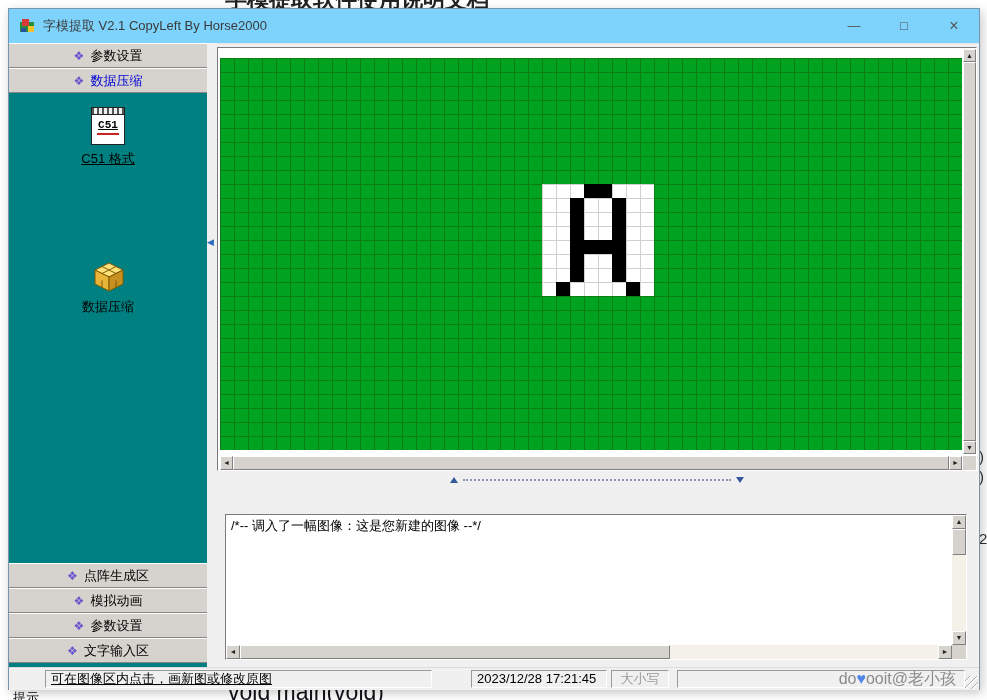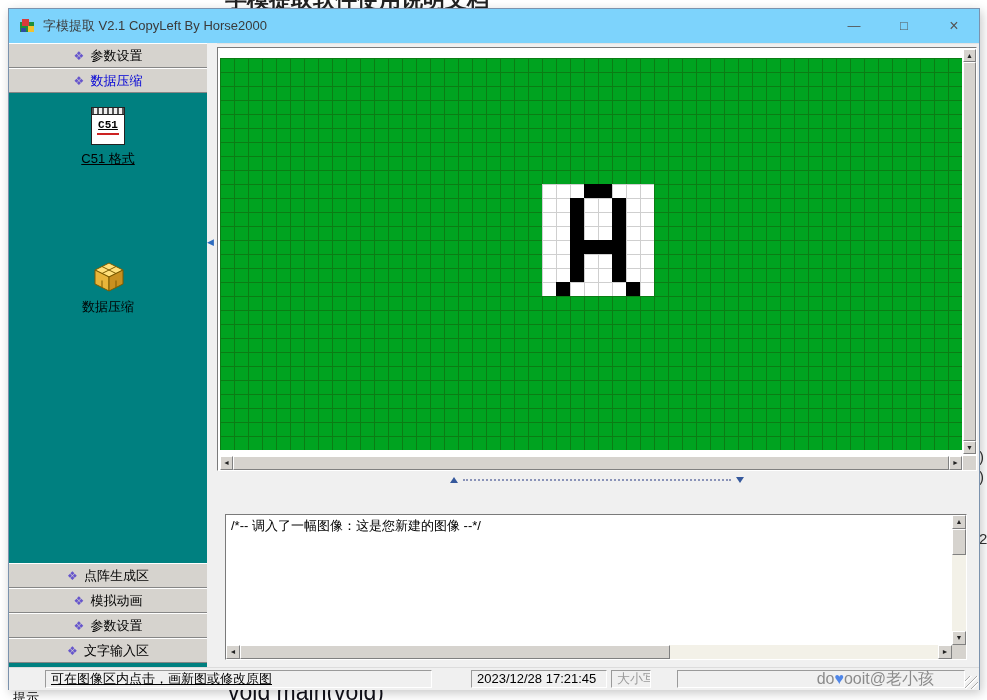--- a/index.html
+++ b/index.html
@@ -94,23 +94,23 @@
            border:1px solid;border-color:#fff #808080 #808080 #fff;box-sizing:border-box;}
   .tcorner{position:absolute;right:0;bottom:0;width:14px;height:14px;background:#d6d3ce;}
 
   
   .status{position:absolute;left:0;top:658px;width:970px;height:22px;background:#f0f0f0;font-size:13px;border-top:1px solid #dcdcdc;}
   .st-label{position:absolute;left:4px;top:3px;margin-top:18px;}
   .st-cell{position:absolute;top:2px;height:18px;line-height:16px;box-sizing:border-box;padding:0 5px;
            border:1px solid;border-color:#9a9a9a #fff #fff #9a9a9a;background:#f0f0f0;overflow:hidden;white-space:nowrap;}
   .cell-hint{left:36px;width:387px;text-decoration:underline;}
   .cell-time{left:462px;width:136px;text-align:left;}
-  .cell-case{left:602px;width:40px;text-align:center;color:#9a9a9a;}
+  .cell-case{left:602px;width:58px;text-align:center;color:#9a9a9a;}
   .cell-spare{left:668px;width:288px;}
-  .watermark{position:absolute;right:45px;top:1px;font-size:16px;color:rgba(110,110,110,.78);white-space:nowrap;}
+  .watermark{position:absolute;right:23px;top:1px;font-size:16px;color:rgba(110,110,110,.78);white-space:nowrap;}
   .wm-heart{color:#4f86e8;}
   .grip{position:absolute;right:1px;bottom:1px;width:13px;height:13px;
         background:repeating-linear-gradient(135deg,transparent 0 3px,#a9a9a9 3px 4px,#fdfdfd 4px 5px);}
 </style>
 </head>
 <body>
 
 <div class="bg-top">字模提取软件使用说明文档</div>
 <div class="bg-bottom">void main(void)</div>
 <span class="bg-rchar" style="top:448px;">)</span>

